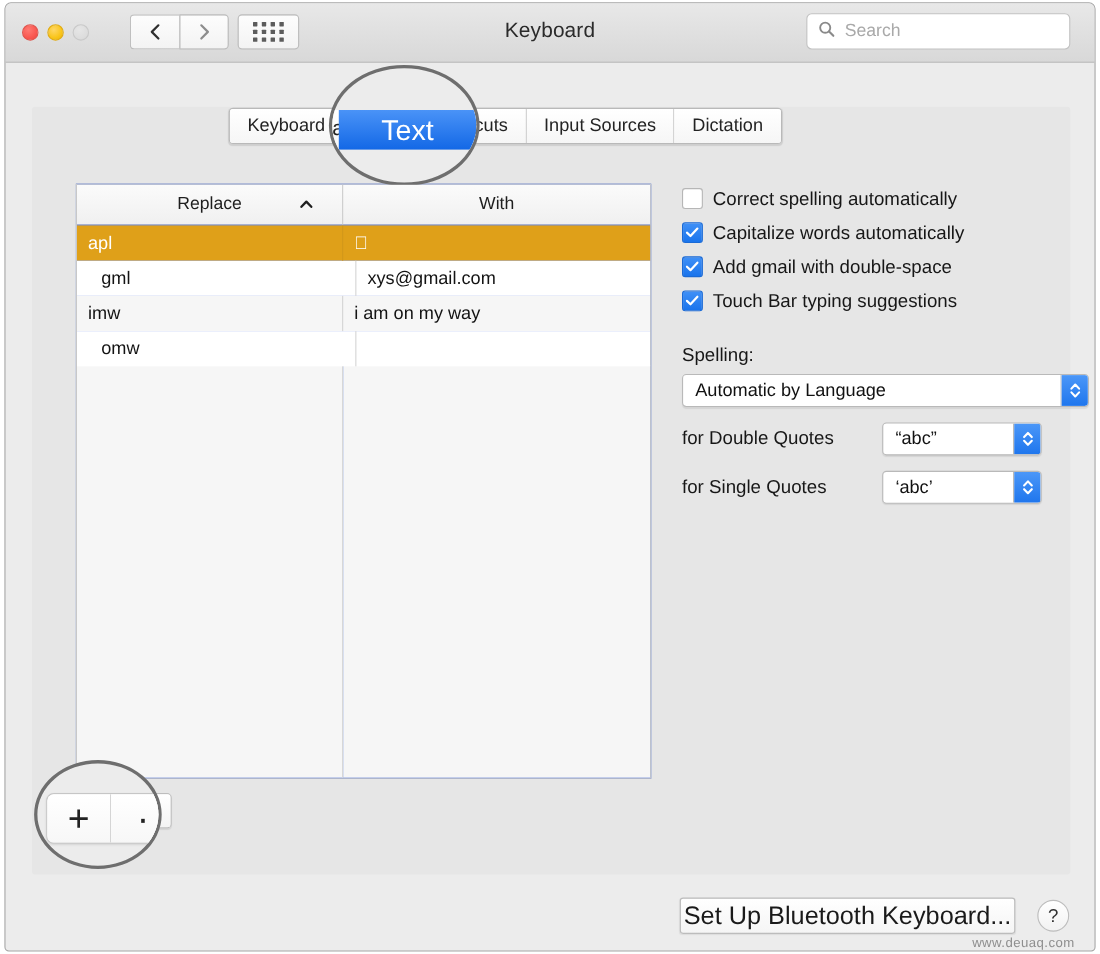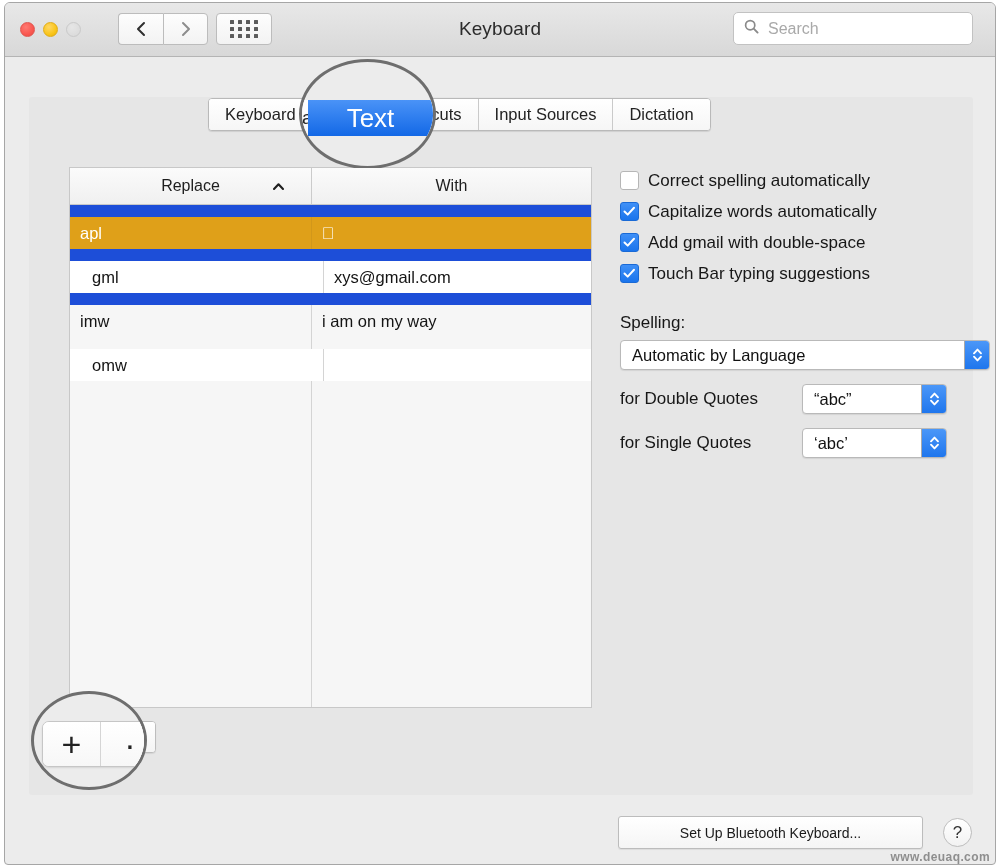--- a/index.html
+++ b/index.html
@@ -194,21 +194,20 @@
   .th.col-with    { flex: 1; }
   .sortcaret {
     position: absolute;
     right: 26px; top: 50%;
     transform: translateY(-50%);
   }
   .trow {
     display: flex;
     height: 32px;
     align-items: stretch;
-    margin-top: 12px;
   }
   .trow .cell {
     display: flex; align-items: center;
     padding-left: 10px;
     font-size: 16.5px;
     color: #141414;
     box-sizing: border-box;
     overflow: hidden;
     white-space: nowrap;
   }
@@ -327,44 +326,43 @@
   
   .bluetooth-btn {
     position: absolute;
     left: 613px; top: 813px;
     width: 305px; height: 33px;
     background: linear-gradient(to bottom, #ffffff, #f5f5f5);
     border: 1px solid #bcbcbc;
     border-radius: 3px;
     box-sizing: border-box;
     display: flex; align-items: center; justify-content: center;
-    font-size: 14px;
+    font-size: 23px;
     color: #1a1a1a;
     box-shadow: 0 1px 1px rgba(0,0,0,0.07);
     white-space: nowrap;
   }
   .help-btn {
     position: absolute;
     left: 938px; top: 815px;
     width: 29px; height: 29px;
     border-radius: 50%;
     background: linear-gradient(to bottom, #ffffff, #f2f2f2);
     border: 1px solid #bdbdbd;
     box-sizing: border-box;
     display: flex; align-items: center; justify-content: center;
     font-size: 17px;
     color: #333;
   }
   .watermark {
     position: absolute;
-    right: 10px; bottom: 3px;
+    right: 23px; bottom: 3px;
     font-size: 12px;
     color: #8e8e8e;
     letter-spacing: 0.4px;
-    font-weight: bold;
   }
 
   
   .magcircle {
     position: absolute;
     border-radius: 50%;
     border: 3px solid #6e6e6e;
     box-sizing: border-box;
     overflow: hidden;
     background: #ececec;

